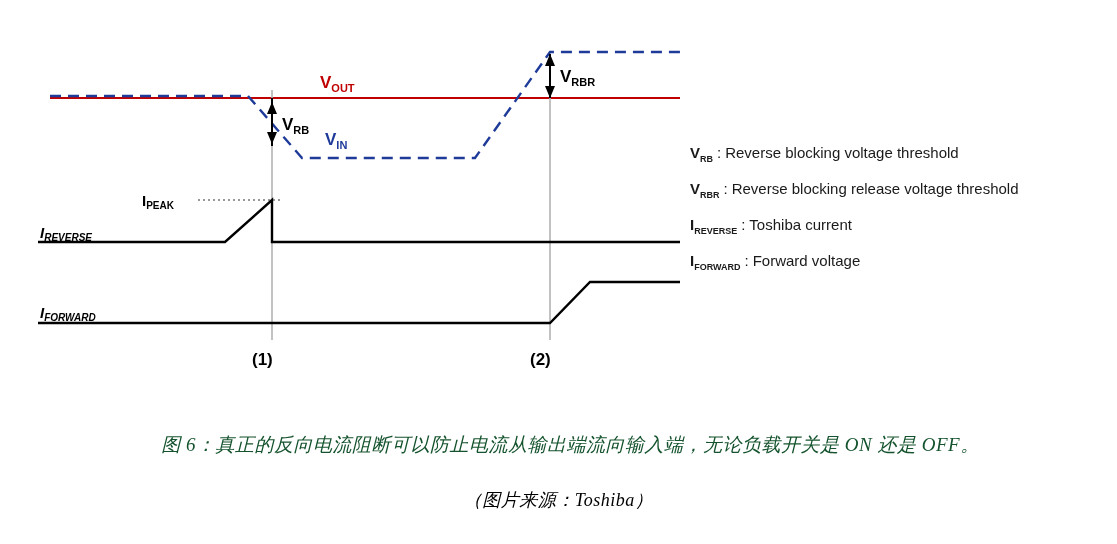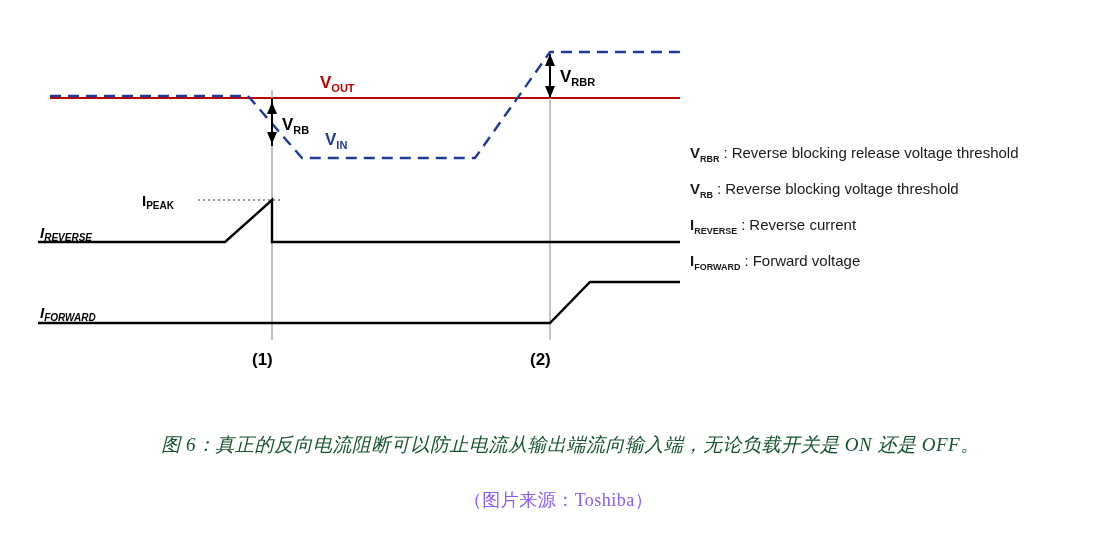--- a/index.html
+++ b/index.html
@@ -62,22 +62,23 @@
     color: #14532d;
     letter-spacing: 0.5px;
   }
   .caption-sub {
     position: absolute;
     left: 0;
     top: 488px;
     width: 1117px;
     text-align: center;
     font-family: "Liberation Serif", serif;
+    font-style: italic;
     font-size: 18px;
-    color: #8b5cf6;
+    color: #000000;
     letter-spacing: 0.5px;
   }
   .lbl {
     font-family: "Liberation Sans", sans-serif;
   }
 </style>
 </head>
 <body>
 
 <div id="figure-area">
@@ -132,27 +133,27 @@
     <text class="lbl" x="20" y="308" font-size="15" font-weight="bold" font-style="italic" fill="#000000">
       <tspan>I</tspan><tspan font-size="10" dy="3">FORWARD</tspan>
     </text>
 
     <text class="lbl" x="232" y="355" font-size="17" font-weight="bold" fill="#000000">(1)</text>
     <text class="lbl" x="510" y="355" font-size="17" font-weight="bold" fill="#000000">(2)</text>
   </svg>
 
   <div class="legend">
     <div class="legend-row">
+      <span class="legend-sym"><span>V</span><sub>RB</sub></span><span class="legend-sep">:</span><span>Reverse blocking voltage threshold</span>
+    </div>
+    <div class="legend-row">
       <span class="legend-sym"><span>V</span><sub>RBR</sub></span><span class="legend-sep">:</span><span>Reverse blocking release voltage threshold</span>
     </div>
     <div class="legend-row">
-      <span class="legend-sym"><span>V</span><sub>RB</sub></span><span class="legend-sep">:</span><span>Reverse blocking voltage threshold</span>
-    </div>
-    <div class="legend-row">
-      <span class="legend-sym"><span>I</span><sub>REVERSE</sub></span><span class="legend-sep">:</span><span>Reverse current</span>
+      <span class="legend-sym"><span>I</span><sub>REVERSE</sub></span><span class="legend-sep">:</span><span>Toshiba current</span>
     </div>
     <div class="legend-row">
       <span class="legend-sym"><span>I</span><sub>FORWARD</sub></span><span class="legend-sep">:</span><span>Forward  voltage</span>
     </div>
   </div>
 </div>
 
 <div class="caption">图 6：真正的反向电流阻断可以防止电流从输出端流向输入端，无论负载开关是 ON 还是 OFF。</div>
 <div class="caption-sub">（图片来源：Toshiba）</div>
 

